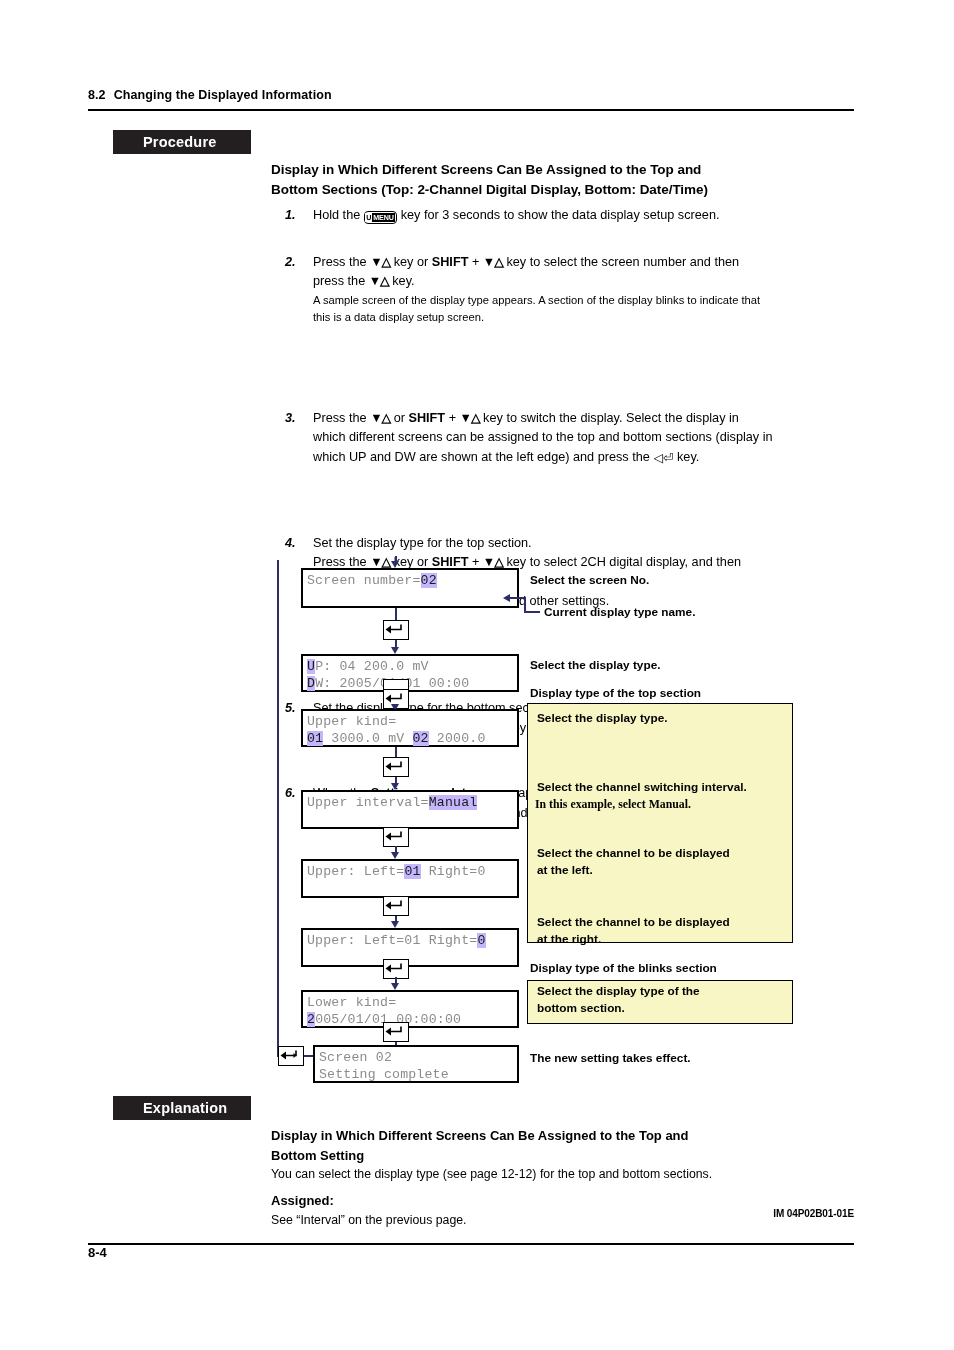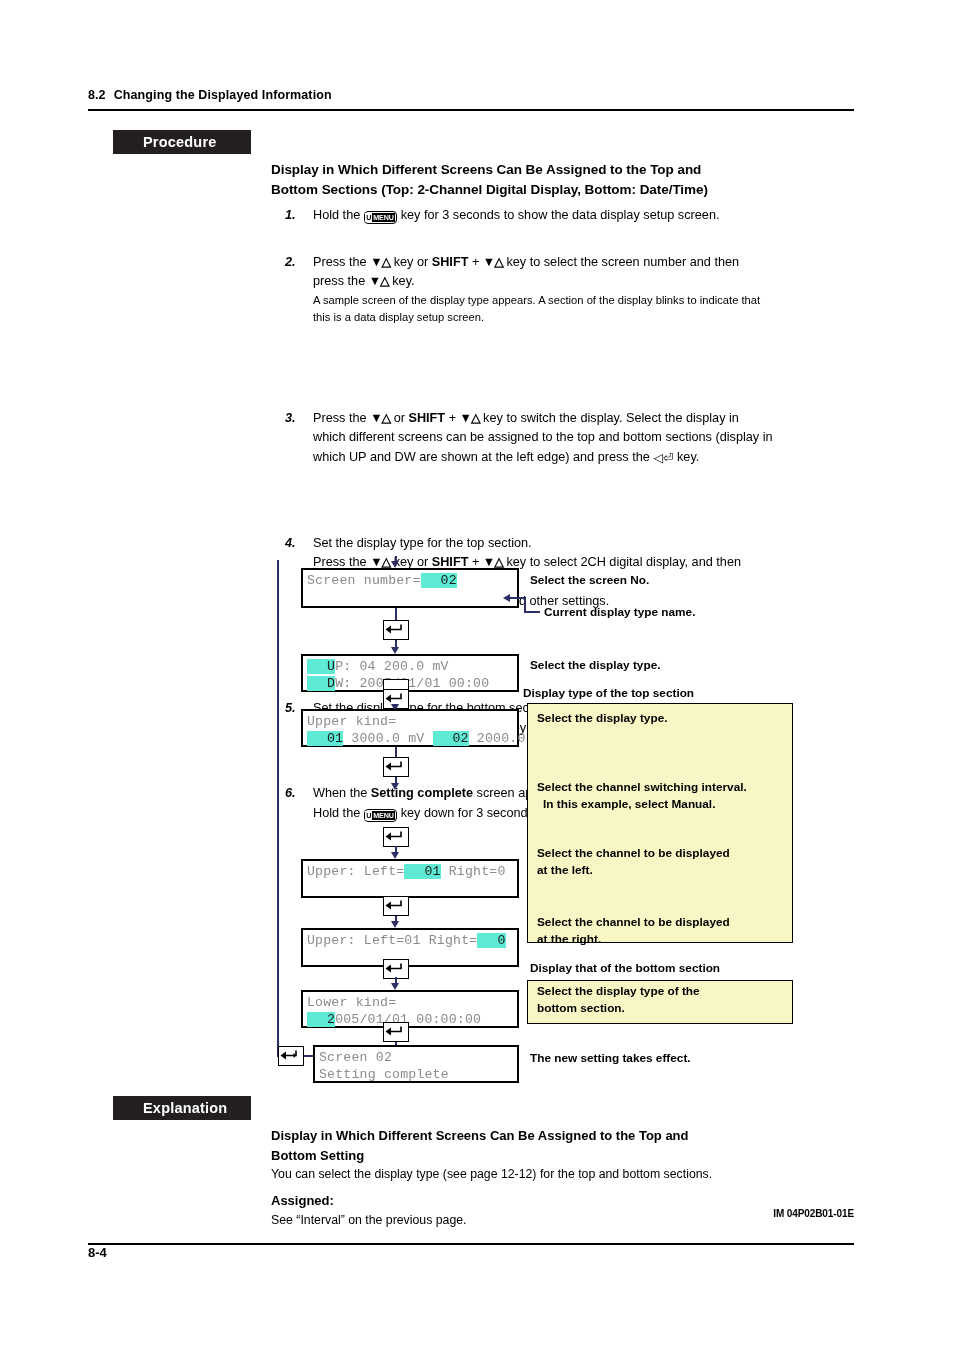--- a/index.html
+++ b/index.html
@@ -139,23 +139,22 @@
     background: #ffffff;
     font-family: "Liberation Mono", "DejaVu Sans Mono", monospace;
     font-size: 13.2px;
     line-height: 16.5px;
     color: #8b8b8b;
     padding: 3px 0 0 4px;
     letter-spacing: 0.2px;
     white-space: pre;
   }
   .hl {
-    background: #5eead4;
+    background: #c4b5fd;
     color: #1a1a1a;
-    padding-left: 20px;
   }
 
   
   .down {
     position: absolute;
     width: 2px;
     background: #2b2f66;
   }
   .arrowhead {
     position: absolute;
@@ -328,46 +327,47 @@
   <div class="plainlabel" style="left:259px; top:101px;">Select the display type.</div>
 
   <div class="down" style="left:124px; top:136px; height:8px;"></div>
   <div class="enterbox" style="left:112px; top:123px;"></div>
   <div class="enterbox" style="left:112px; top:133px;">
     <svg width="23" height="17" viewBox="0 0 23 17">
       <path d="M1.5 8.5 L7 4.5 L7 12.5 Z" fill="#000"></path>
       <path d="M6 8.5 L17 8.5 L17 3.5" stroke="#000" stroke-width="1.6" fill="none"></path>
     </svg>
   </div>
-  <div class="plainlabel" style="left:252px; top:129px;">Display type of the top section</div>
+  <div class="plainlabel" style="left:259px; top:129px;">Display type of the top section</div>
   <div class="down" style="left:124px; top:153px; height:9px;"></div>
   <div class="arrowhead" style="left:120px; top:148px;"></div>
 
   <div class="callout" style="left:256px; top:147px; width:266px; height:240px;"></div>
   <div class="calloutlabel" style="left:266px; top:154px;">Select the display type.</div>
   <div class="calloutlabel" style="left:266px; top:223px;">Select the channel switching interval.</div>
-  <div class="calloutlabel" style="left:272px; top:240px;">In this example, select Manual.</div>
+  <div class="calloutlabel" style="left:264px; top:240px;font-family:Liberation Serif, serif;">In this example, select Manual.</div>
   <div class="calloutlabel" style="left:266px; top:289px;">Select the channel to be displayed</div>
   <div class="calloutlabel" style="left:266px; top:306px;">at the left.</div>
   <div class="calloutlabel" style="left:266px; top:358px;">Select the channel to be displayed</div>
   <div class="calloutlabel" style="left:266px; top:375px;">at the right.</div>
 
   <div class="lcd" style="left:30px; top:153px; width:218px; height:38px;"><span>Upper kind=</span>
 <span class="hl">01</span><span> 3000.0 mV </span><span class="hl">02</span><span> 2000.0</span></div>
 
   <div class="down" style="left:124px; top:191px; height:10px;"></div>
   <div class="enterbox" style="left:112px; top:201px;">
     <svg width="23" height="17" viewBox="0 0 23 17">
       <path d="M1.5 8.5 L7 4.5 L7 12.5 Z" fill="#000"></path>
       <path d="M6 8.5 L17 8.5 L17 3.5" stroke="#000" stroke-width="1.6" fill="none"></path>
     </svg>
   </div>
   <div class="down" style="left:124px; top:221px; height:8px;"></div>
   <div class="arrowhead" style="left:120px; top:227px;"></div>
 
+  <div class="lcd" style="left:30px; top:234px; width:218px; height:39px;"><span>Upper interval=</span><span class="hl">Manual</span></div>
 
   <div class="down" style="left:124px; top:273px; height:9px;"></div>
   <div class="enterbox" style="left:112px; top:271px;">
     <svg width="23" height="17" viewBox="0 0 23 17">
       <path d="M1.5 8.5 L7 4.5 L7 12.5 Z" fill="#000"></path>
       <path d="M6 8.5 L17 8.5 L17 3.5" stroke="#000" stroke-width="1.6" fill="none"></path>
     </svg>
   </div>
   <div class="down" style="left:124px; top:290px; height:9px;"></div>
   <div class="arrowhead" style="left:120px; top:296px;"></div>
@@ -386,21 +386,21 @@
 
   <div class="lcd" style="left:30px; top:372px; width:218px; height:39px;"><span>Upper: Left=01 Right=</span><span class="hl">0</span></div>
 
   <div class="down" style="left:124px; top:411px; height:3px;"></div>
   <div class="enterbox" style="left:112px; top:403px;">
     <svg width="23" height="17" viewBox="0 0 23 17">
       <path d="M1.5 8.5 L7 4.5 L7 12.5 Z" fill="#000"></path>
       <path d="M6 8.5 L17 8.5 L17 3.5" stroke="#000" stroke-width="1.6" fill="none"></path>
     </svg>
   </div>
-  <div class="plainlabel" style="left:259px; top:404px;">Display that of the bottom section</div>
+  <div class="plainlabel" style="left:259px; top:404px;">Display type of the blinks section</div>
   <div class="down" style="left:124px; top:421px; height:9px;"></div>
   <div class="arrowhead" style="left:120px; top:427px;"></div>
 
   <div class="callout" style="left:256px; top:424px; width:266px; height:44px;"></div>
   <div class="calloutlabel" style="left:266px; top:427px;">Select the display type of the</div>
   <div class="calloutlabel" style="left:266px; top:444px;">bottom section.</div>
 
   <div class="lcd" style="left:30px; top:434px; width:218px; height:38px;"><span>Lower kind=</span>
 <span class="hl">2</span><span>005/01/01 00:00:00</span></div>
 

